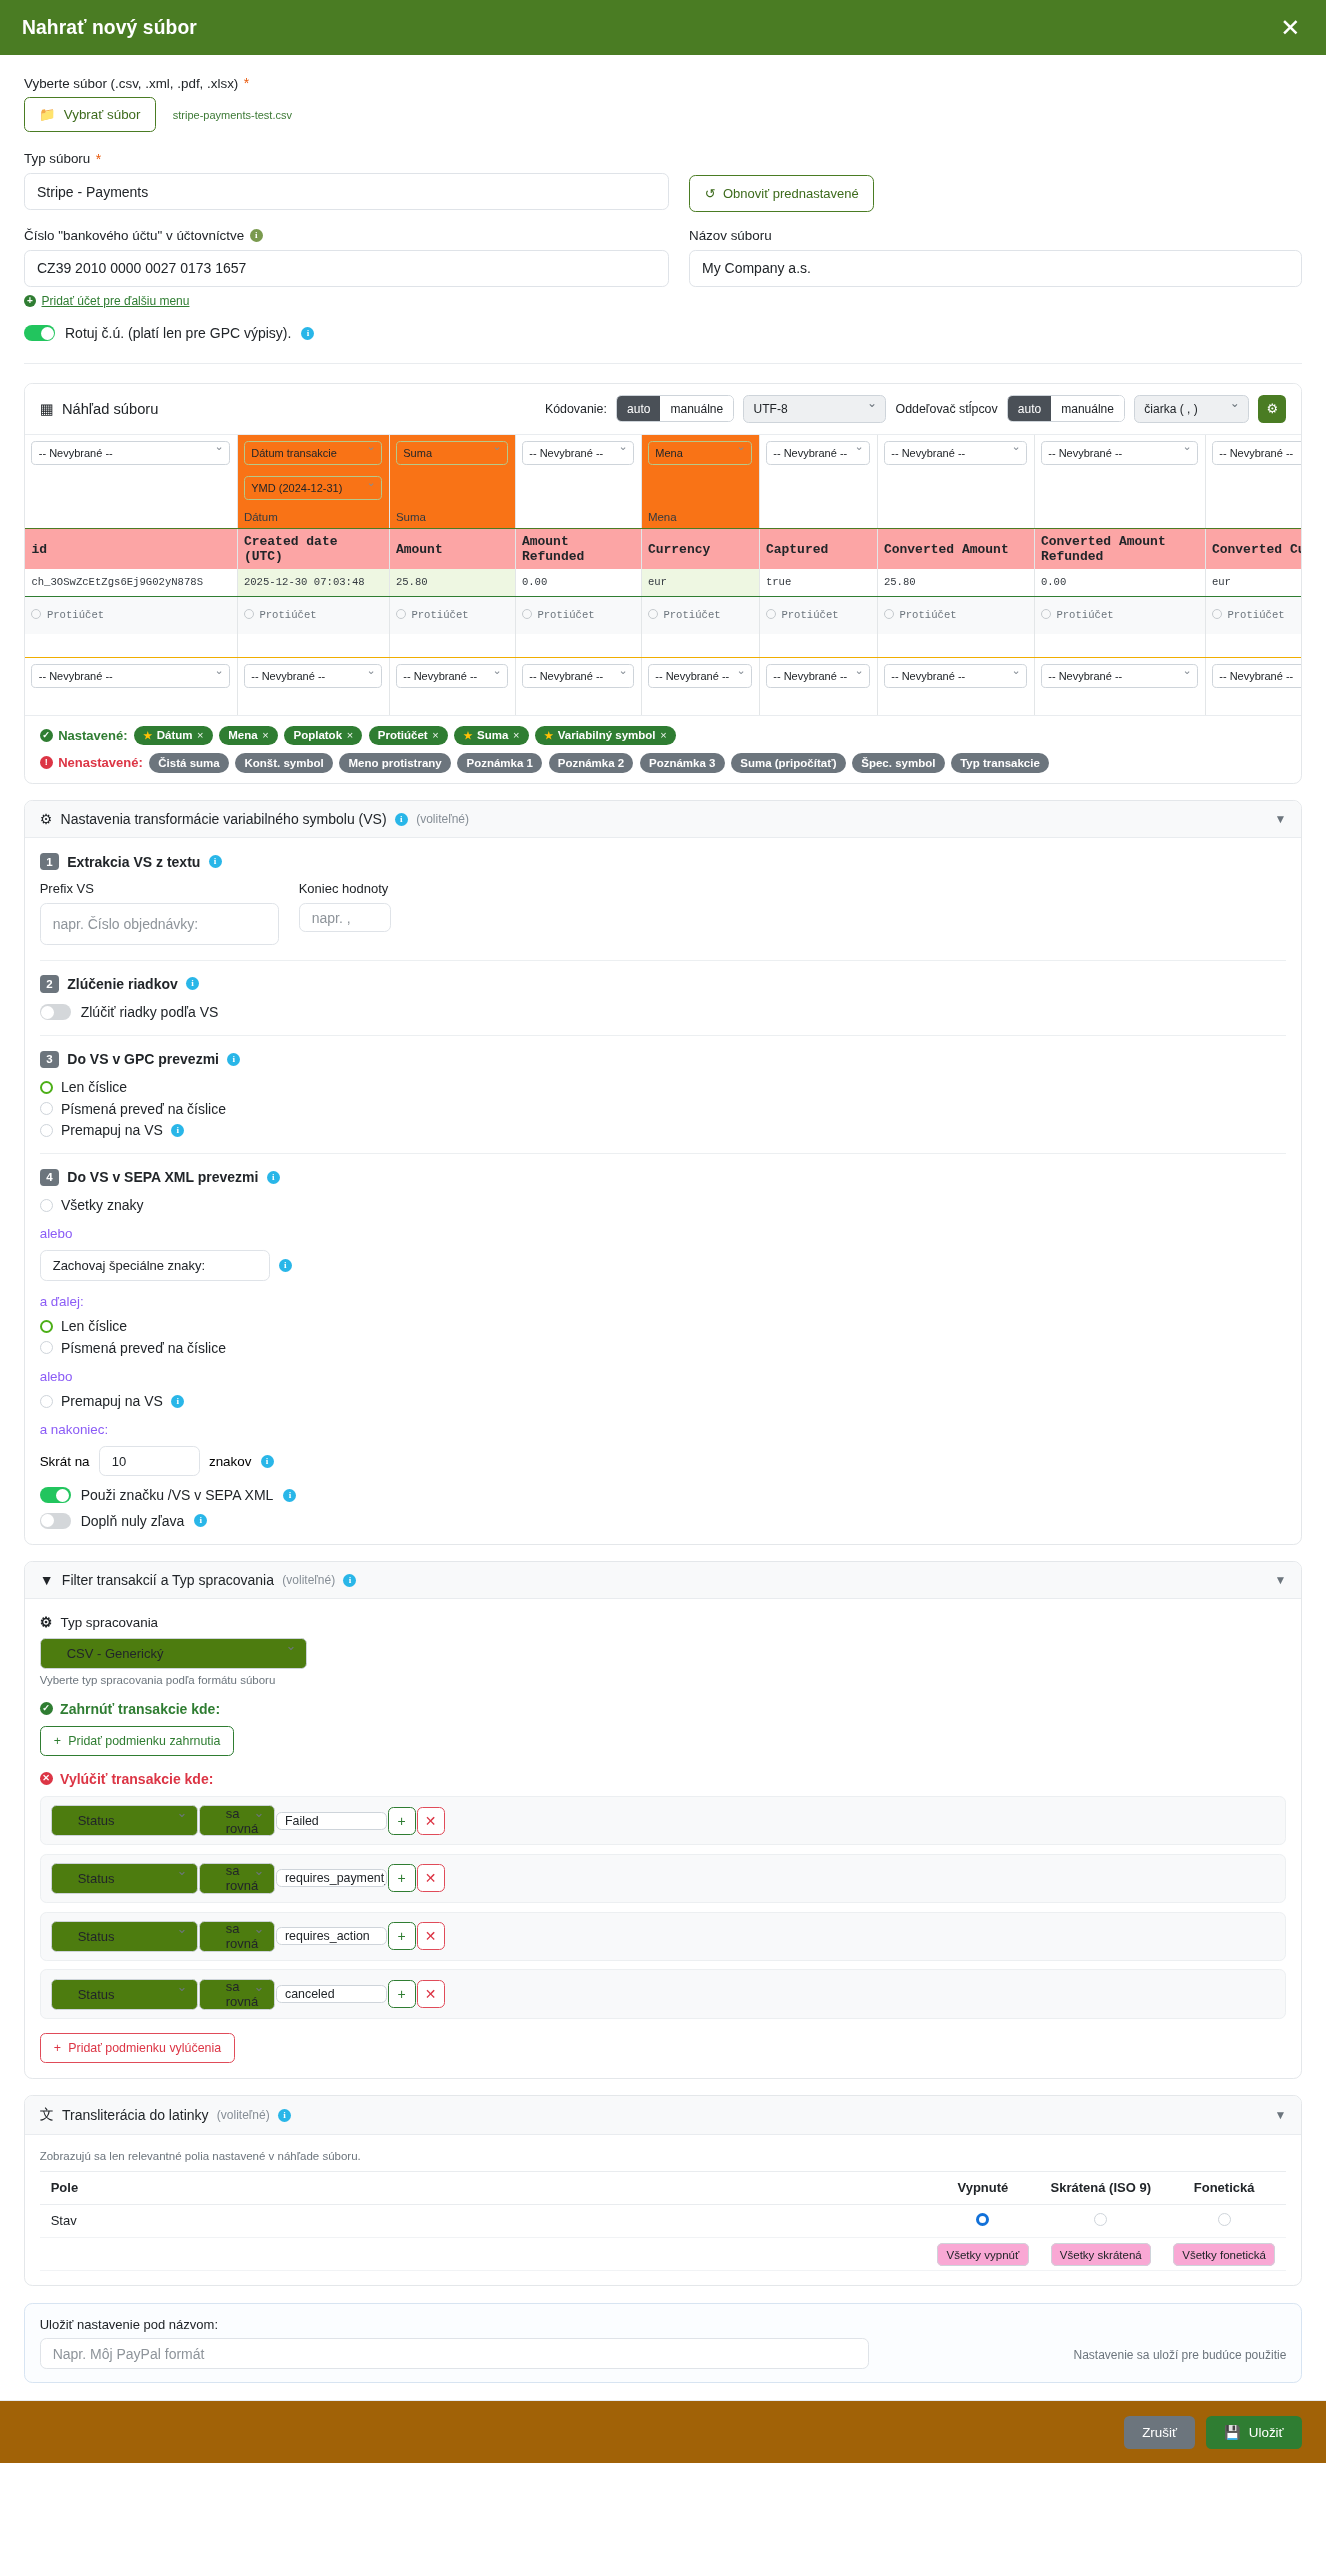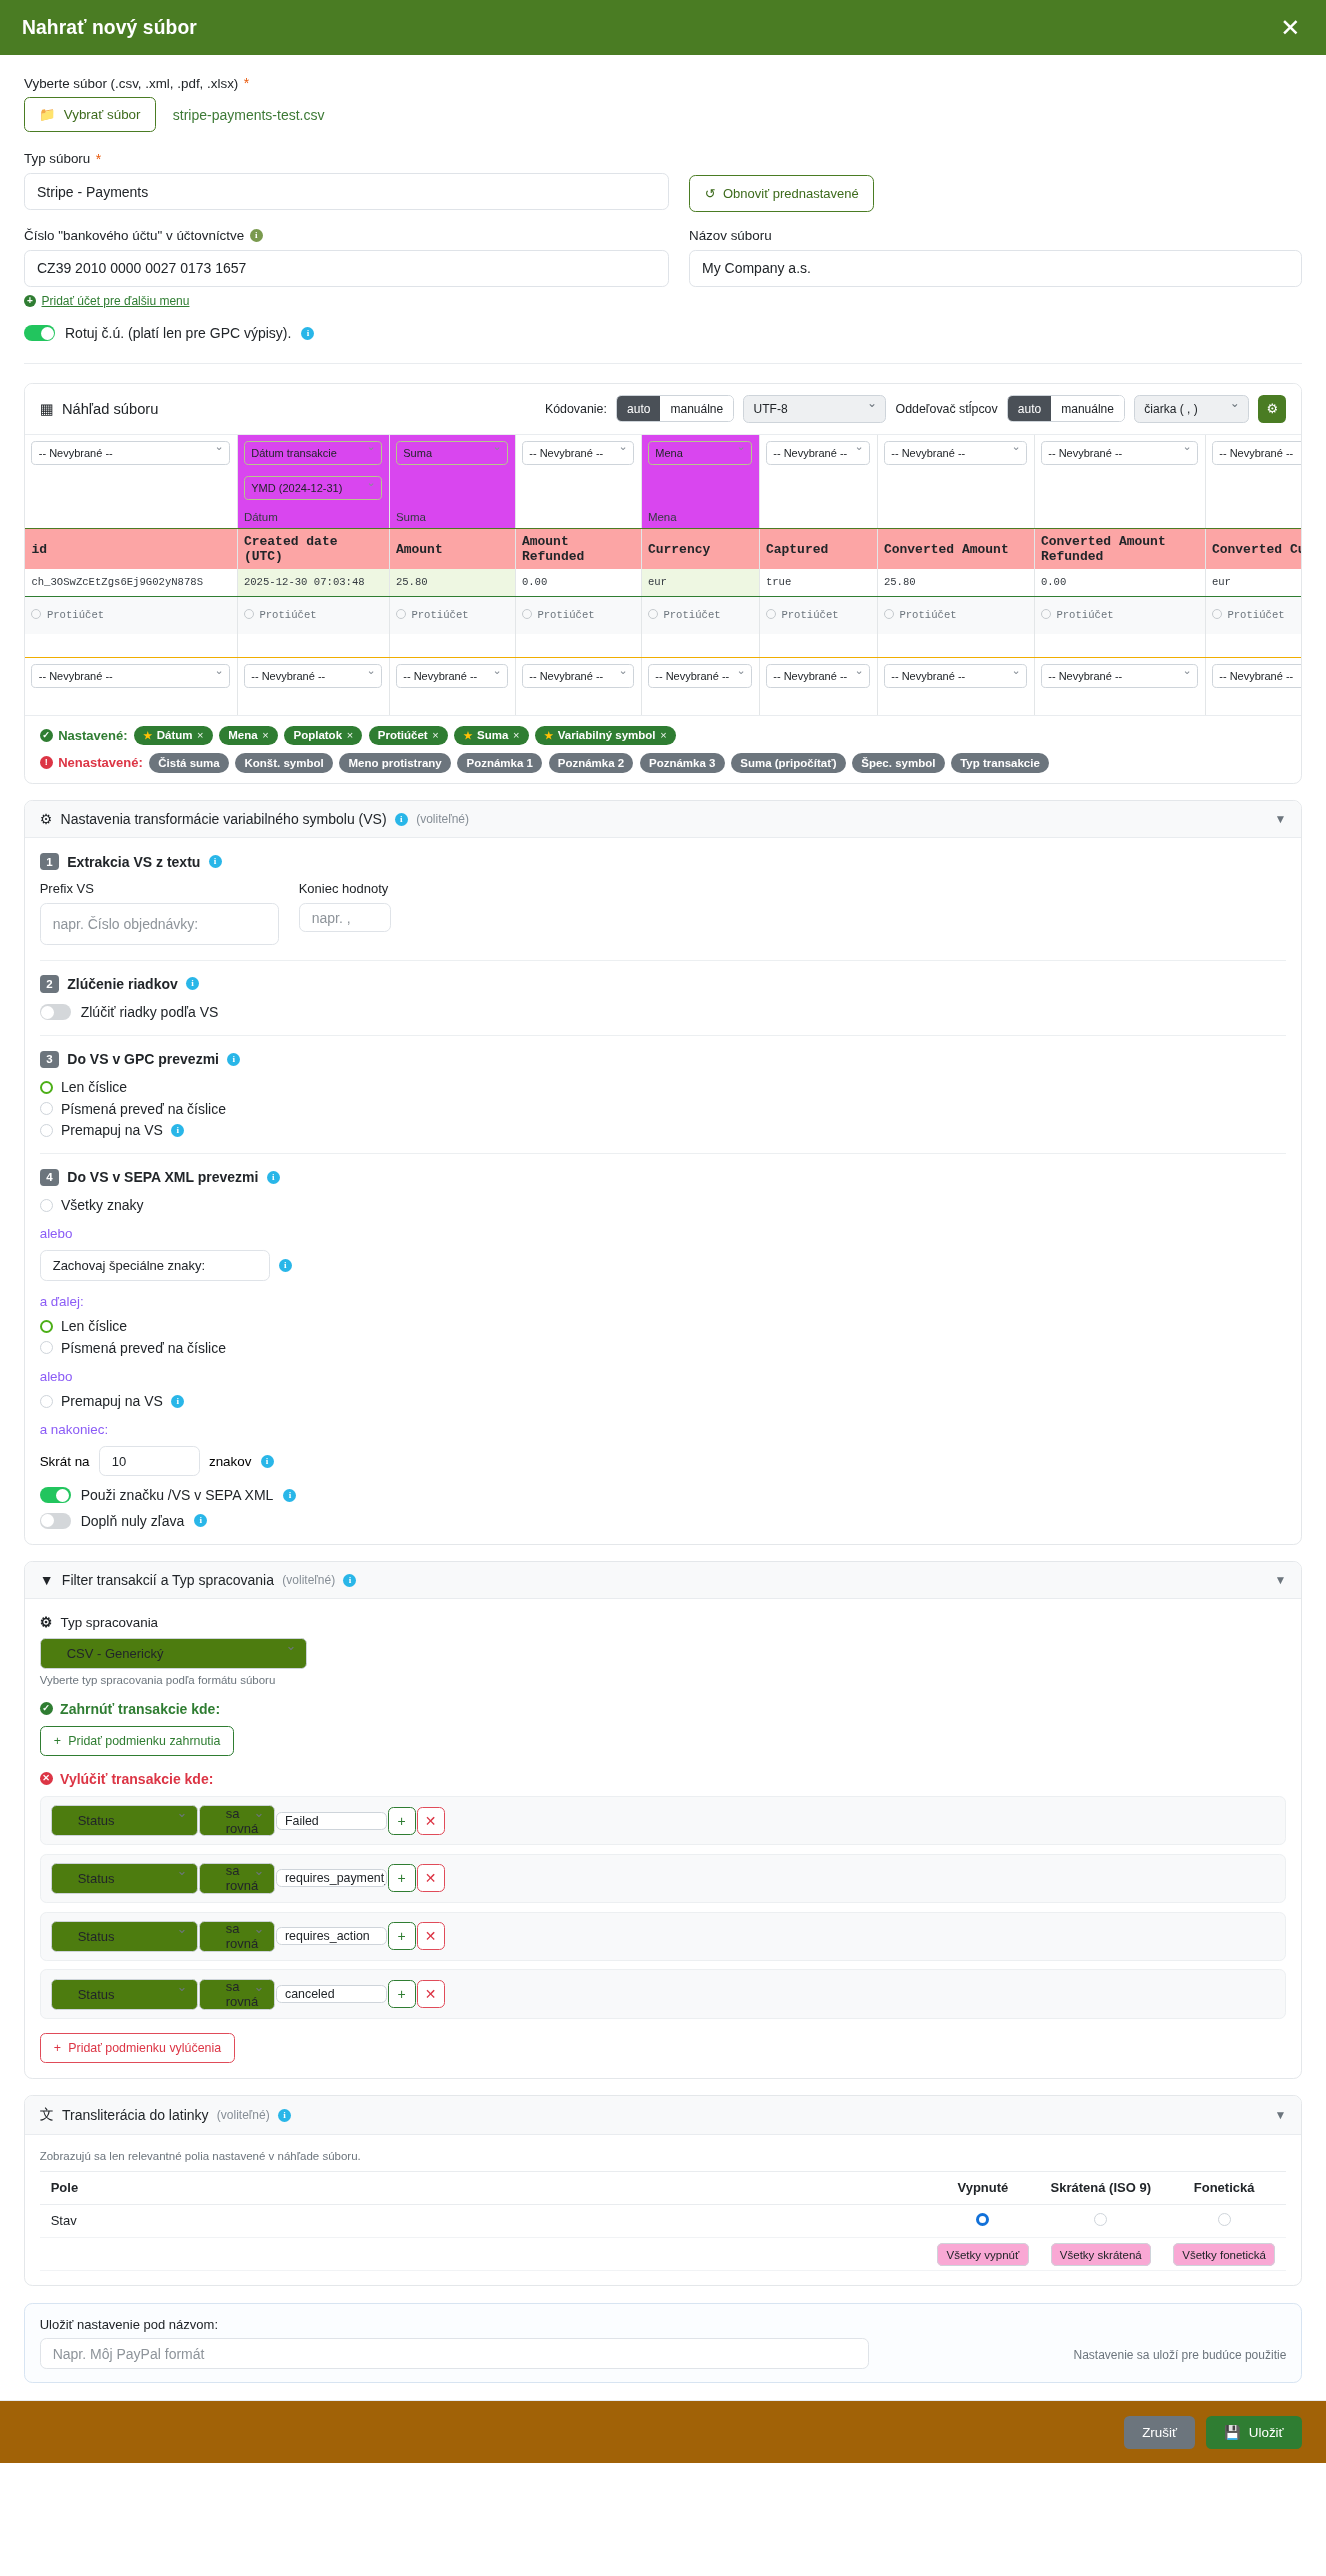--- a/index.html
+++ b/index.html
@@ -41,21 +41,21 @@
   }
   .input.placeholder { color: #8e949a; }
   .row { display: flex; gap: 20px; }
   .col { flex: 1; min-width: 0; }
 
   .btn-file {
     border: 1.4px solid #4a7c23; color: #3d6b1c; background: #fff;
     border-radius: 5.5px; height: 35px; padding: 0 14.7px; font-size: 13.4px;
     display:inline-flex; align-items:center; gap:7.4px; cursor: pointer; font-weight:500;
   }
-  .file-name { color: #3d7a36; font-size: 14px; margin-left: 16.6px; }
+  .file-name { color: #3d7a36; font-size: 11px; margin-left: 16.6px; }
   .file-row { display:flex; align-items:center; margin-bottom: 18.4px; }
 
   .btn-reset {
     border: 1.4px solid #4a7c23; color: #3d6b1c; background:#fff;
     border-radius: 6.4px; height: 37px; padding: 0 14.7px; font-size: 13px;
     display:inline-flex; align-items:center; gap:7.4px; cursor:pointer; white-space:nowrap;
   }
 
   .link-add {
     color: #2f7d32; font-size: 12px; text-decoration: underline;
@@ -129,21 +129,21 @@
   table.ptable td { border-right: 0.9px solid #e3e6e8; vertical-align: middle; padding: 4.6px 6.4px; }
   tr.map-row td { height: 37px; }
   tr.fmt-row td { height: 28px; }
   tr.sem-row td { height: 24px; font-size: 11.5px; color:#343a40; border-bottom: 1.8px solid #4a7c23; }
   tr.hdr-row td { height: 26px; font-family:"Liberation Mono", monospace; font-size: 13px; font-weight: 700; color:#212529; background:#fca5a5;}
   tr.data-row td { height: 28px; font-family:"Liberation Mono", monospace; font-size: 10.6px; color:#343a40; border-bottom: 1.8px solid #2f7d32;}
   tr.radio-row td { height: 37px; font-family:"Liberation Mono", monospace; font-size: 10.6px; color:#6c757d; background:#f8f9fa;}
   tr.blank-row td { height: 24px; border-bottom: 1.8px solid #f0ad00; background:#fff;}
   tr.map2-row td { height: 37px; }
   tr.end-row td { height: 20px; }
-  td.gsel { background: #d946ef; margin-left: 9px; }
+  td.gsel { background: #f97316; margin-left: 9px; }
   td.glite { background: #eef7e2; }
   .cellsel {
     border: 0.9px solid #ced4da; border-radius: 4.6px; background: #fff; height: 24px;
     font-size: 11px; color: #212529; padding: 0 18.4px 0 6.4px; display:flex; align-items:center;
     position:relative; white-space: nowrap; overflow: hidden; cursor:pointer;
   }
   .cellsel:after { content:"⌄"; position:absolute; right:5.5px; top:-1.8px; font-size:11px; color:#868e96;}
   .cellsel.tr { background: transparent; border-color:#b6c98a; }
   .radio-o { width: 10px; height: 10px; border: 0.9px solid #c5cace; border-radius:50%; display:inline-block; margin-right:5.5px; vertical-align:-0.9px;}
 

